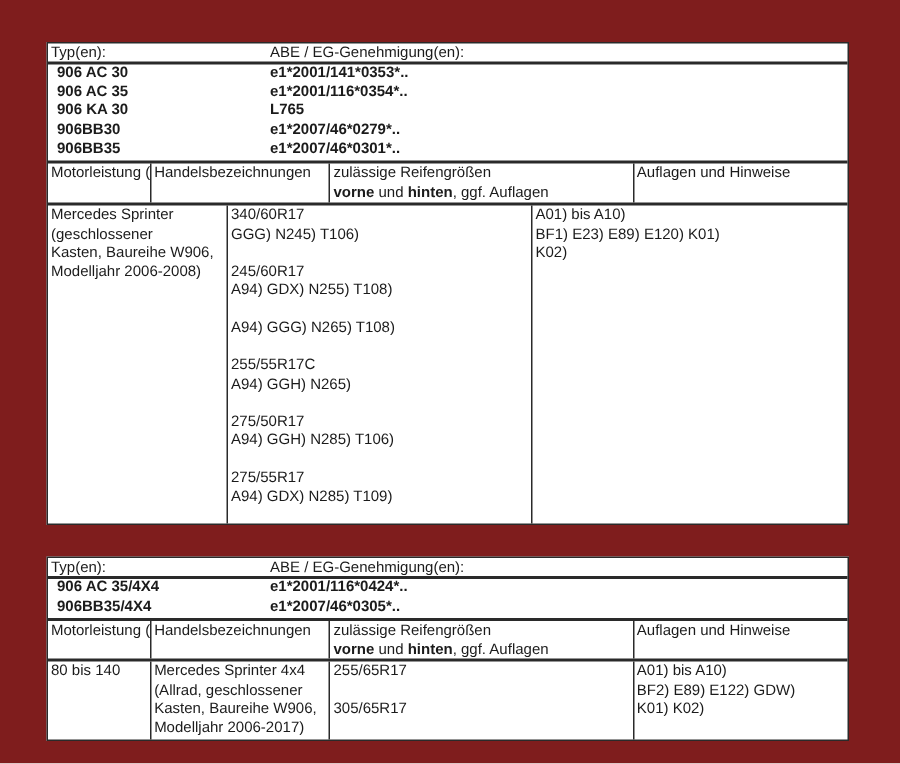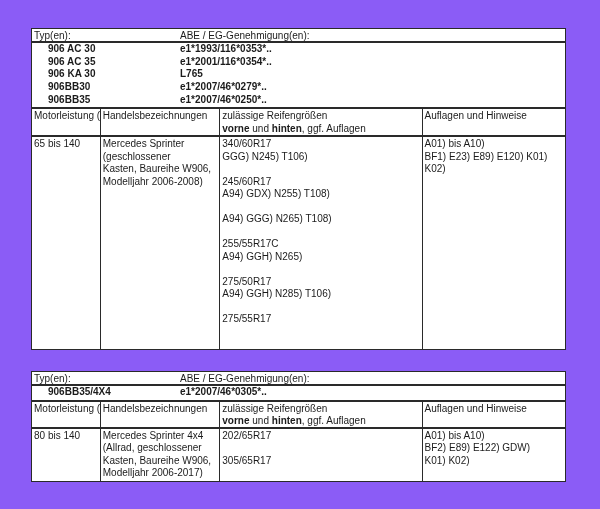--- a/index.html
+++ b/index.html
@@ -3,21 +3,21 @@
 <meta charset="utf-8">
 <style>
   * { margin: 0; padding: 0; box-sizing: border-box; }
   html, body {
     width: 600px; height: 509px;
     background: #ffffff;
     font-family: "Liberation Sans", "DejaVu Sans", sans-serif;
     color: #1b1b1b;
     overflow: hidden;
   }
-  .page { position: relative; width: 600px; height: 509px; background: #8b5cf6; }
+  .page { position: relative; width: 600px; height: 509px; background: #7f1d1d; }
 
   .doc-table {
     position: absolute;
     left: 31px;
     width: 535px;
     border: 1px solid #2a2a2a;
     background: #fff;
     font-size: 10px;
     line-height: 12.5px;
   }
@@ -30,21 +30,21 @@
     height: 13.5px;
     border-bottom: 2px solid #2a2a2a;
     overflow: hidden;
   }
   .type-header-row .lbl { position: absolute; left: 2px; top: 0.5px; }
   .type-header-row .abe { position: absolute; left: 148px; top: 0.5px; }
 
   
   .type-list { border-bottom: 2px solid #2a2a2a; padding: 0.5px 0 1px 0; }
   .type-row { position: relative; height: 12.65px; overflow: hidden; }
-  .type-row .name { position: absolute; left: 16px; font-weight: bold; }
+  .type-row .name { position: absolute; left: 6px; font-weight: bold; }
   .type-row .appr { position: absolute; left: 148px; font-weight: bold; }
 
   
   .cols { display: flex; width: 100%; }
   .c1 { width: 69px; }
   .c2 { width: 120px; }
   .c3 { width: 203px; }
   .c4 { width: 143px; }
   .cell {
     padding: 1px 1px 1px 2px;
@@ -76,53 +76,52 @@
   <div class="doc-table t1">
 
     <div class="type-header-row">
       <span class="lbl">Typ(en):</span>
       <span class="abe">ABE / EG-Genehmigung(en):</span>
     </div>
 
     <div class="type-list">
       <div class="type-row">
         <span class="name">906 AC 30</span>
-        <span class="appr">e1*1993/116*0353*..</span>
+        <span class="appr">e1*2001/141*0353*..</span>
       </div>
       <div class="type-row">
         <span class="name">906 AC 35</span>
         <span class="appr">e1*2001/116*0354*..</span>
       </div>
       <div class="type-row">
         <span class="name">906 KA 30</span>
         <span class="appr">L765</span>
       </div>
       <div class="type-row">
         <span class="name">906BB30</span>
         <span class="appr">e1*2007/46*0279*..</span>
       </div>
       <div class="type-row">
         <span class="name">906BB35</span>
-        <span class="appr">e1*2007/46*0250*..</span>
+        <span class="appr">e1*2007/46*0301*..</span>
       </div>
     </div>
 
     <div class="cols head-row">
       <div class="cell c1 lines">Motorleistung
 (kW)</div>
       <div class="cell c2">Handelsbezeichnungen</div>
       <div class="cell c3">
         <div>zulässige Reifengrößen</div>
         <div><span class="b">vorne</span><span> und </span><span class="b">hinten</span><span>, ggf. Auflagen</span></div>
       </div>
       <div class="cell c4">Auflagen und Hinweise</div>
     </div>
 
     <div class="cols data-row">
-      <div class="cell c1">65 bis 140</div>
       <div class="cell c2 lines">Mercedes Sprinter
 (geschlossener
 Kasten, Baureihe W906,
 Modelljahr 2006-2008)</div>
       <div class="cell c3">
         <div class="tire-entry">
           <div>340/60R17</div>
           <div>GGG) N245) T106)</div>
         </div>
         <div class="tire-entry">
@@ -135,36 +134,41 @@
         <div class="tire-entry">
           <div>255/55R17C</div>
           <div>A94) GGH) N265)</div>
         </div>
         <div class="tire-entry">
           <div>275/50R17</div>
           <div>A94) GGH) N285) T106)</div>
         </div>
         <div class="tire-entry">
           <div>275/55R17</div>
+          <div>A94) GDX) N285) T109)</div>
         </div>
       </div>
       <div class="cell c4 lines">A01) bis A10)
 BF1) E23) E89) E120) K01)
 K02)</div>
     </div>
   </div>
 
   <div class="doc-table t2">
 
     <div class="type-header-row">
       <span class="lbl">Typ(en):</span>
       <span class="abe">ABE / EG-Genehmigung(en):</span>
     </div>
 
     <div class="type-list">
+      <div class="type-row">
+        <span class="name">906 AC 35/4X4</span>
+        <span class="appr">e1*2001/116*0424*..</span>
+      </div>
       <div class="type-row">
         <span class="name">906BB35/4X4</span>
         <span class="appr">e1*2007/46*0305*..</span>
       </div>
     </div>
 
     <div class="cols head-row">
       <div class="cell c1 lines">Motorleistung
 (kW)</div>
       <div class="cell c2">Handelsbezeichnungen</div>
@@ -176,21 +180,21 @@
     </div>
 
     <div class="cols data-row">
       <div class="cell c1">80 bis 140</div>
       <div class="cell c2 lines">Mercedes Sprinter 4x4
 (Allrad, geschlossener
 Kasten, Baureihe W906,
 Modelljahr 2006-2017)</div>
       <div class="cell c3">
         <div class="tire-entry">
-          <div>202/65R17</div>
+          <div>255/65R17</div>
           <div></div>
         </div>
         <div class="tire-entry">
           <div>305/65R17</div>
           <div></div>
         </div>
       </div>
       <div class="cell c4 lines">A01) bis A10)
 BF2) E89) E122) GDW)
 K01) K02)</div>

